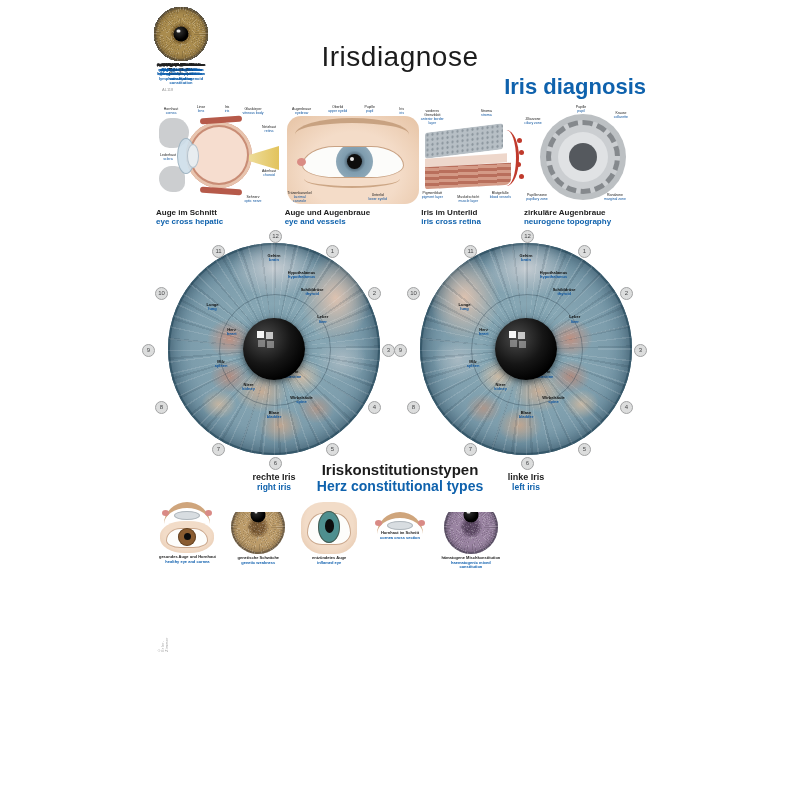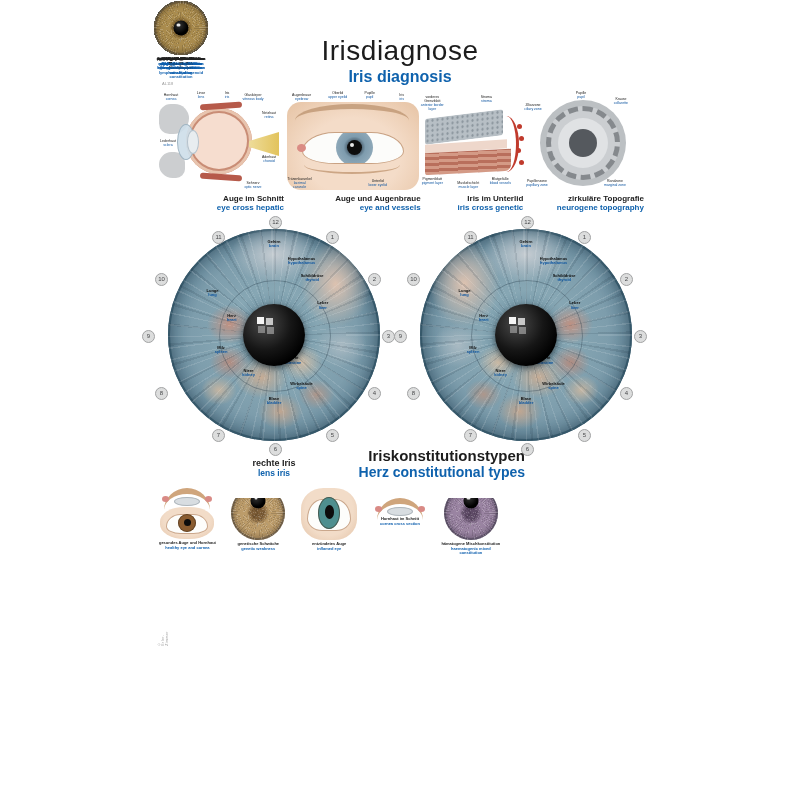--- a/index.html
+++ b/index.html
@@ -1,30 +1,30 @@
 <!DOCTYPE html>
 <html><head>
 <meta charset="utf-8">
 <style>
   html,body{margin:0;padding:0;background:#fff;}
   body{width:800px;height:800px;overflow:hidden;font-family:"Liberation Sans",sans-serif;}
-  .poster{position:relative;width:492px;margin:1px auto;padding-top:34px;}
+  .poster{position:relative;width:492px;margin:7px auto;padding-top:34px;}
 
   
   .hdr{text-align:center;}
   .hdr .t{font-size:28px;color:#1c1c1c;letter-spacing:.5px;}
-  .hdr .s{font-size:16px;font-weight:700;color:#0f62ad;margin-top:1px;}
+  .hdr .s{font-size:22px;font-weight:700;color:#0f62ad;margin-top:1px;text-align:right;}
   .code{position:absolute;left:8px;top:80px;font-size:4px;color:#9a9a9a;}
   .vert{position:absolute;left:3px;top:630px;font-size:3.5px;color:#9a9a9a;writing-mode:vertical-rl;transform:rotate(180deg);letter-spacing:.5px;}
 
   
   .figrow{display:flex;justify-content:space-between;margin-top:8px;padding:0 2px;}
   .fig{position:relative;height:118px;}
   .f1{width:128px;} .f2{width:136px;} .f3{width:102px;} .f4{width:120px;}
-  .figcap{position:absolute;bottom:0;left:0;right:0;text-align:right;}
+  .figcap{position:absolute;bottom:0;left:0;right:0;text-align:left;}
   .figcap .de{display:block;font-size:8px;font-weight:700;color:#222;}
   .figcap .en{display:block;font-size:8px;font-weight:700;color:#0f62ad;}
   .flab{position:absolute;text-align:center;width:26px;margin-left:-4px;}
   .flab .de{display:block;font-size:3.5px;line-height:3.9px;color:#1a1a1a;font-weight:400;}
   .flab .en{display:block;font-size:3.5px;line-height:3.9px;color:#0d55a0;font-weight:400;}
 
   .f1 .ball{position:absolute;left:30px;top:14px;width:66px;height:66px;border-radius:50%;background:radial-gradient(circle at 45% 50%,#f6ddcf 0 60%,#efcdb8 100%);box-shadow:inset 0 0 0 3px #e8c4ae,inset 0 0 0 5px #c98d76;}
   .f1 .bone1{position:absolute;left:3px;top:10px;width:30px;height:30px;background:#ccced0;border-radius:45% 55% 60% 40%;}
   .f1 .bone2{position:absolute;left:3px;top:58px;width:26px;height:26px;background:#ccced0;border-radius:55% 45% 40% 60%;}
   .f1 .cornea{position:absolute;left:21px;top:30px;width:16px;height:34px;border-radius:50%;background:rgba(205,222,233,.9);border:1px solid #9fb4c2;}
@@ -100,21 +100,21 @@
   .olabel .en{display:block;font-size:4px;line-height:4.2px;color:#0d55a0;}
   .olabel:nth-of-type(1){left:50%;top:7%;} .olabel:nth-of-type(2){left:63%;top:15%;}
   .olabel:nth-of-type(3){left:30%;top:42%;}.olabel:nth-of-type(4){left:21%;top:30%;}
   .olabel:nth-of-type(5){left:73%;top:36%;}.olabel:nth-of-type(6){left:45%;top:56%;}
   .olabel:nth-of-type(7){left:38%;top:68%;}.olabel:nth-of-type(8){left:59%;top:62%;}
   .olabel:nth-of-type(9){left:25%;top:57%;}.olabel:nth-of-type(10){left:50%;top:81%;}
   .olabel:nth-of-type(11){left:68%;top:23%;}.olabel:nth-of-type(12){left:63%;top:74%;}
   .chartcap{margin-top:4px;}
   .chartcap .de{display:block;font-size:9px;font-weight:700;color:#222;}
   .chartcap .en{display:block;font-size:8.5px;font-weight:700;color:#0f62ad;}
-  .centerhead{position:absolute;left:50%;bottom:-2px;transform:translateX(-50%);width:250px;text-align:right;}
+  .centerhead{position:absolute;left:50%;bottom:-2px;transform:translateX(-50%);width:250px;text-align:center;}
   .centerhead .de{display:block;font-size:15px;font-weight:700;color:#1c1c1c;}
   .centerhead .en{display:block;font-size:14px;font-weight:700;color:#0f62ad;}
 
   
   .grid{display:grid;grid-template-columns:repeat(7,1fr);column-gap:4px;row-gap:3px;margin-top:10px;}
   .cell{position:relative;height:71px;text-align:center;}
   .iriswrap{width:54px;height:54px;margin:0 auto;position:relative;}
   .iris{position:absolute;left:0;top:0;width:54px;height:54px;border-radius:50%;background:radial-gradient(circle,var(--c3) 0 16%,var(--c2) 30% 52%,var(--c1) 82%);box-shadow:inset 0 0 0 2px rgba(35,40,50,.28),inset 0 0 8px rgba(25,30,40,.38);}
   .iris::before{content:"";position:absolute;inset:0;border-radius:50%;background:repeating-conic-gradient(rgba(0,0,0,.13) 0 1.2deg,transparent 1.2deg 7deg),repeating-conic-gradient(rgba(255,255,255,.2) 0 .8deg,transparent .8deg 5.2deg);}
   .pup{position:absolute;left:50%;top:50%;width:var(--pp,15px);height:var(--pp,15px);transform:translate(-50%,-50%);border-radius:50%;background:radial-gradient(circle at 38% 32%,#333 0,#000 60%);}
@@ -268,21 +268,21 @@
             <b class="de">Muskelschicht</b>
             <b class="en">muscle layer</b>
           </span>
           <span class="flab">
             <b class="de">Blutgefäße</b>
             <b class="en">blood vessels</b>
           </span>
         </div>
       <div class="figcap">
         <span class="de">Iris im Unterlid</span>
-        <span class="en">iris cross genetic</span>
+        <span class="en">iris cross retina</span>
       </div>
     </div>
     <div class="fig f4">
       <div class="c1"></div>
       <div class="c2"></div>
       <div class="c3"></div>
       <div class="c4"></div>
       <div class="figlabels">
 
       <span class="flab">
@@ -300,21 +300,21 @@
           <span class="flab">
             <b class="de">Pupillenzone</b>
             <b class="en">pupillary zone</b>
           </span>
           <span class="flab">
             <b class="de">Randzone</b>
             <b class="en">marginal zone</b>
           </span>
         </div>
       <div class="figcap">
-        <span class="de">zirkuläre Topografie</span>
+        <span class="de">zirkuläre Augenbraue</span>
         <span class="en">neurogene topography</span>
       </div>
     </div>
   </div>
 
   <div class="charts">
     <div class="chart">
       <div class="clockbox">
 
         <div class="iris-big">
@@ -382,21 +382,21 @@
           <span class="cnum">5</span>
           <span class="cnum">6</span>
           <span class="cnum">7</span>
           <span class="cnum">8</span>
           <span class="cnum">9</span>
           <span class="cnum">10</span>
           <span class="cnum">11</span>
         </div>
       <div class="chartcap">
         <span class="de">rechte Iris</span>
-        <span class="en">lens iris</span>
+        <span class="en">right iris</span>
       </div>
     </div>
     <div class="chart">
       <div class="clockbox">
 
         <div class="iris-big mirror">
           <div class="tex"></div>
           <div class="spokes"></div>
           <div class="ring"></div>
           <div class="olabels">
@@ -458,20 +458,24 @@
           <span class="cnum">3</span>
           <span class="cnum">4</span>
           <span class="cnum">5</span>
           <span class="cnum">6</span>
           <span class="cnum">7</span>
           <span class="cnum">8</span>
           <span class="cnum">9</span>
           <span class="cnum">10</span>
           <span class="cnum">11</span>
         </div>
+      <div class="chartcap">
+        <span class="de">linke Iris</span>
+        <span class="en">left iris</span>
+      </div>
     </div>
     <div class="centerhead">
       <span class="de">Iriskonstitutionstypen</span>
       <span class="en">Herz constitutional types</span>
     </div>
   </div>
 
   <div class="grid">
 
       <div class="cell iris">

